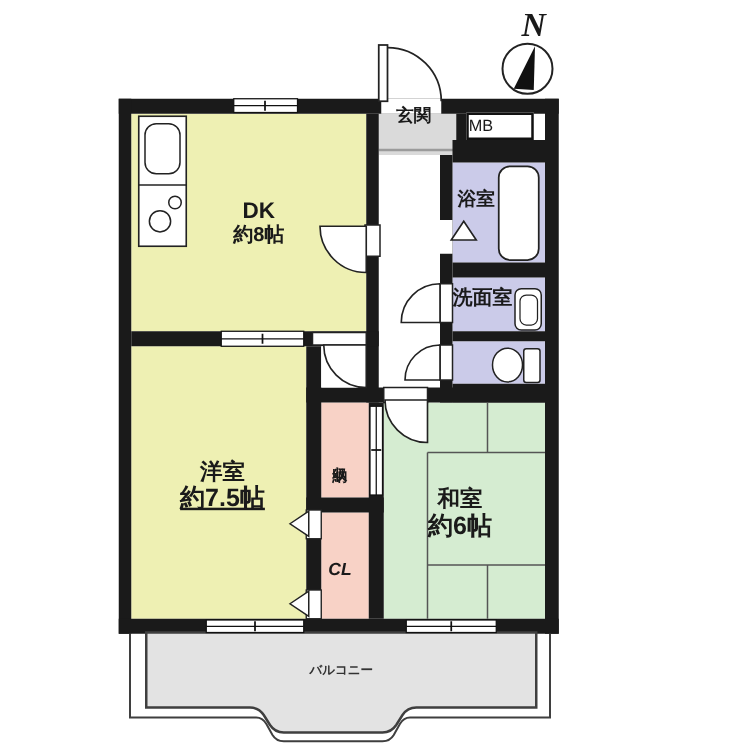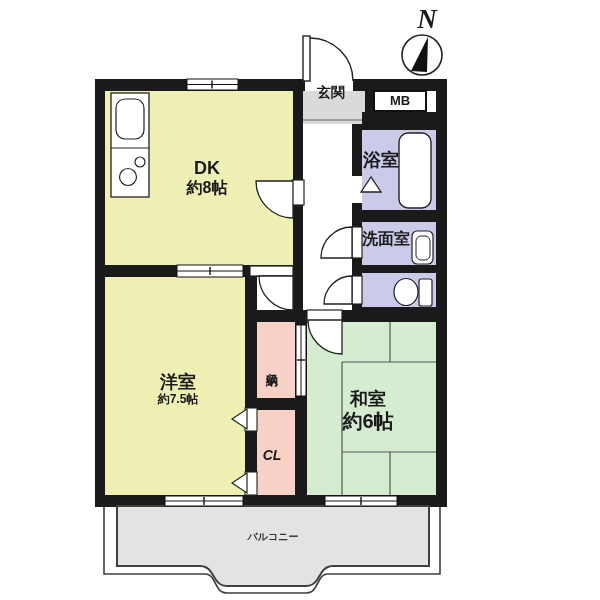--- a/index.html
+++ b/index.html
@@ -4,22 +4,22 @@
 <style>
   html,body{margin:0;padding:0;background:#fff;}
   .plan{position:relative;width:600px;height:600px;background:#fff;overflow:hidden;
         font-family:"Liberation Sans","DejaVu Sans",sans-serif;color:#1a1a1a;}
   .room{position:absolute;z-index:1;}
   .wall{position:absolute;background:#1a1a1a;z-index:2;}
   .ovl{position:absolute;left:0;top:0;z-index:3;}
   .label{position:absolute;z-index:5;transform:translate(-50%,-50%);
          text-align:center;font-weight:700;line-height:1.15;white-space:nowrap;}
   .mbbox{position:absolute;left:373px;top:90px;width:54px;height:22px;background:#fff;
-         border:2px solid #111;box-sizing:border-box;z-index:4;text-align:center;
-         font-size:13px;font-weight:700;line-height:18px;}
+         border:2px solid #111;box-sizing:border-box;z-index:4;
+         font-size:13px;font-weight:400;line-height:18px;}
   .step{position:absolute;left:303px;top:119px;width:62px;height:2px;background:#9b9b9b;z-index:2;}
   .vert{writing-mode:vertical-rl;text-orientation:upright;letter-spacing:2px;}
   .n-label{font-family:"Liberation Serif","DejaVu Serif",serif;font-style:italic;font-size:27px;}
 </style>
 </head>
 <body>
 
 <div class="plan">
 
   <div class="room" style="left: 105px; top: 91px; width: 188px; height: 174px; background: rgb(238, 240, 179);"></div>
@@ -157,27 +157,27 @@
       <polygon points="428,37 411,71 427,72" fill="#111"></polygon>
     </g>
   </svg>
 
   <div class="label" style="left:207px;top:178px;font-size:18px;">
     <div>DK</div>
       <div style="font-size:16px;">約8帖</div>
   </div>
   <div class="label" style="left:178px;top:389px;font-size:18px;">
     <div>洋室</div>
-      <div style="font-size:12px;">約7.5帖</div>
+      <div style="font-size:20px;text-decoration:underline;">約7.5帖</div>
   </div>
   <div class="label" style="left:368px;top:411px;font-size:18px;">
     <div>和室</div>
       <div style="font-size:20px;">約6帖</div>
   </div>
   <div class="label" style="left:331px;top:92px;font-size:14px;">玄関</div>
-  <div class="label" style="left:381px;top:160px;font-size:18px;">浴室</div>
+  <div class="label" style="left:381px;top:160px;font-size:15px;">浴室</div>
   <div class="label" style="left:386px;top:239px;font-size:16px;">洗面室</div>
   <div class="label vert" style="left:271px;top:365px;font-size:12px;">収納</div>
   <div class="label" style="left:272px;top:455px;font-size:14px;font-style:italic;">CL</div>
   <div class="label" style="left:273px;top:537px;font-size:10px;font-weight:600;color:#333;">バルコニー</div>
   <div class="label n-label" style="left:427px;top:20px;">N</div>
 
 </div>
 
 </body></html>

